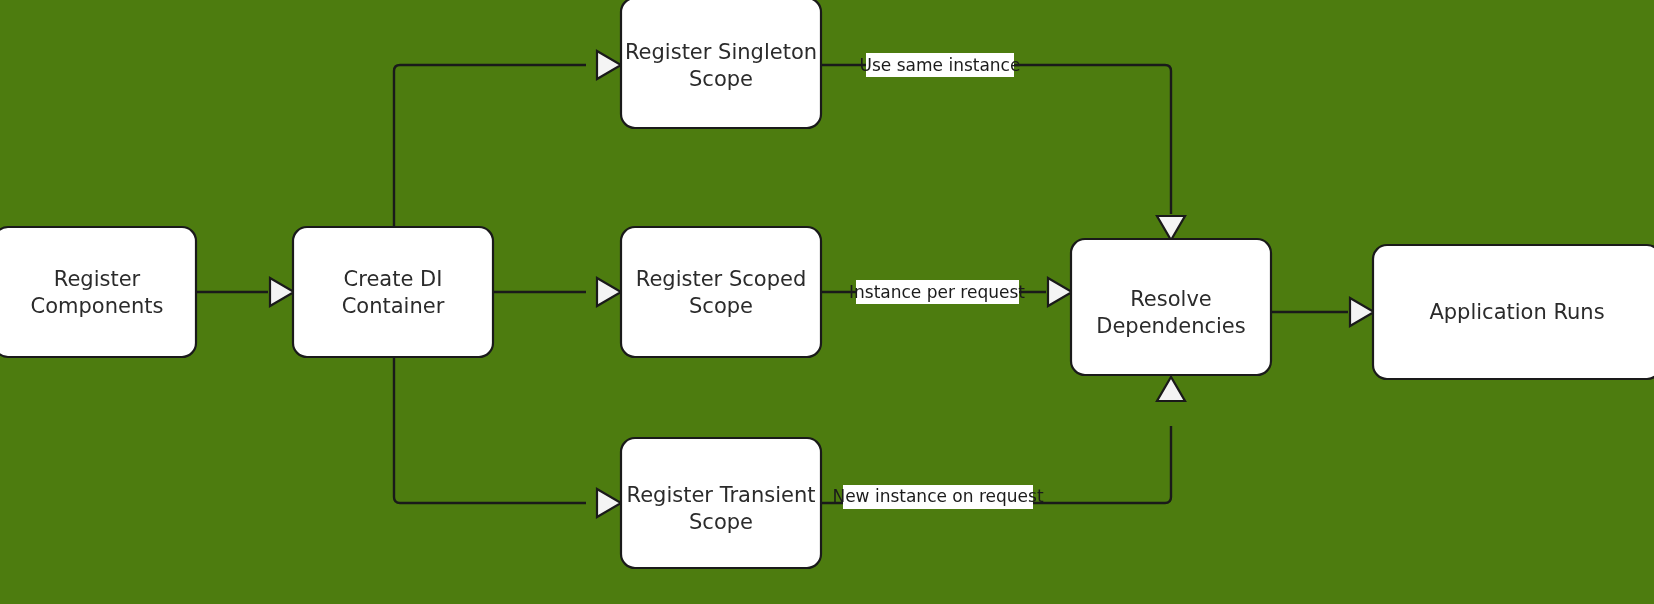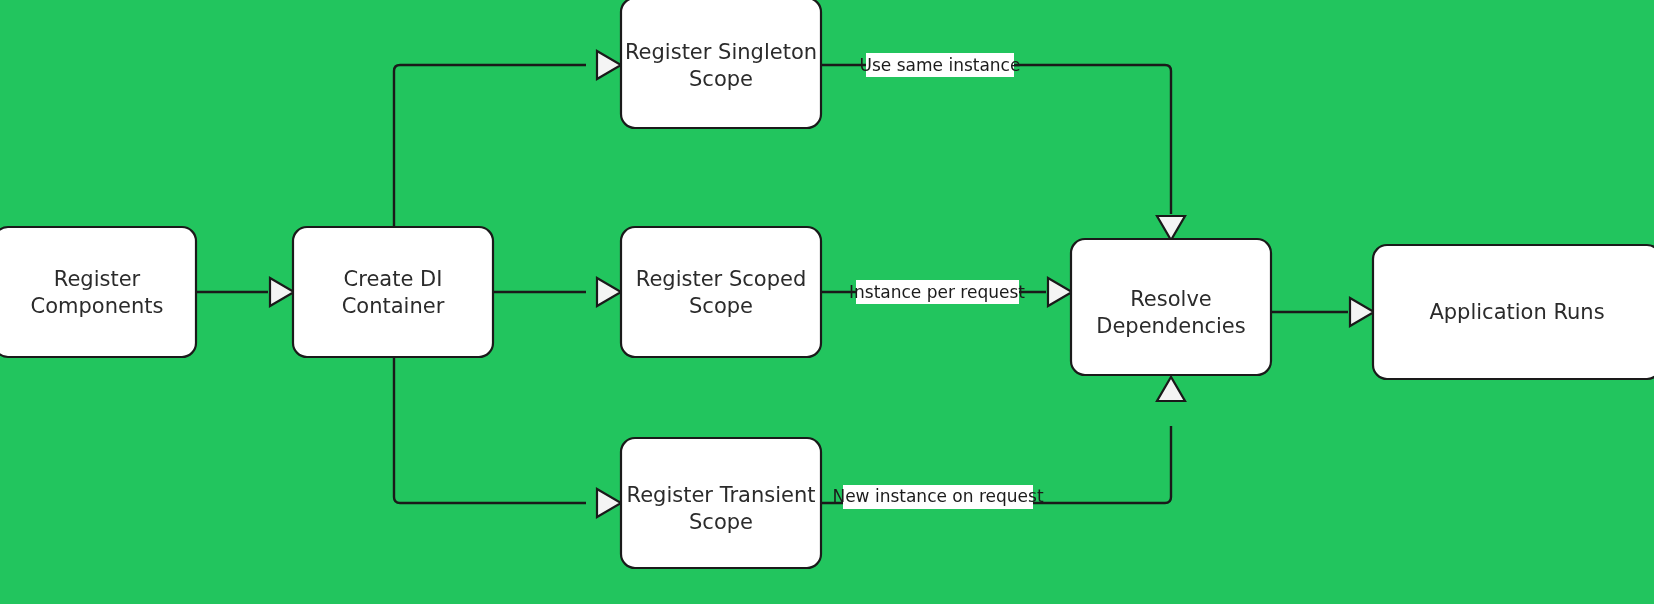--- a/index.html
+++ b/index.html
@@ -4,21 +4,21 @@
 <style>
   html, body {
     margin: 0;
     padding: 0;
     background: #ffffff;
   }
   #canvas {
     position: relative;
     width: 1654px;
     height: 604px;
-    background: #22c55e;
+    background: #4d7c0f;
     overflow: hidden;
     font-family: "DejaVu Sans", "Liberation Sans", sans-serif;
   }
   #diagram-svg {
     position: absolute;
     top: 0;
     left: 0;
     width: 1654px;
     height: 604px;
   }

